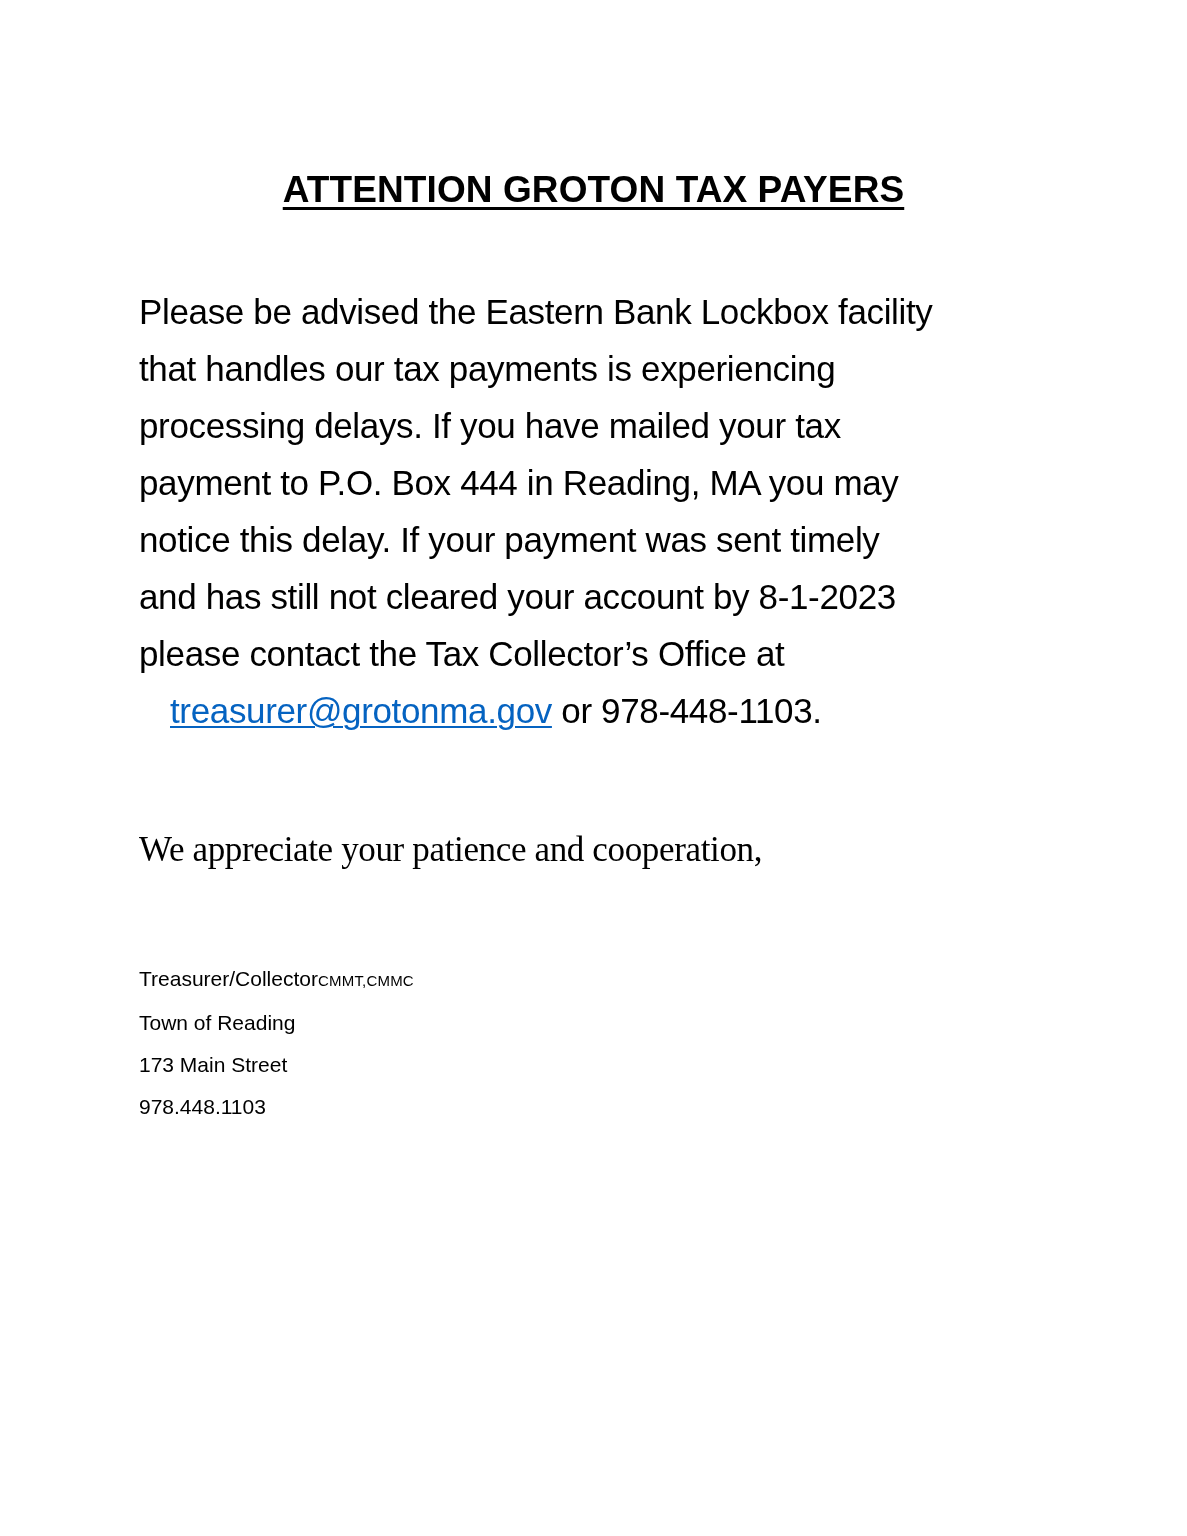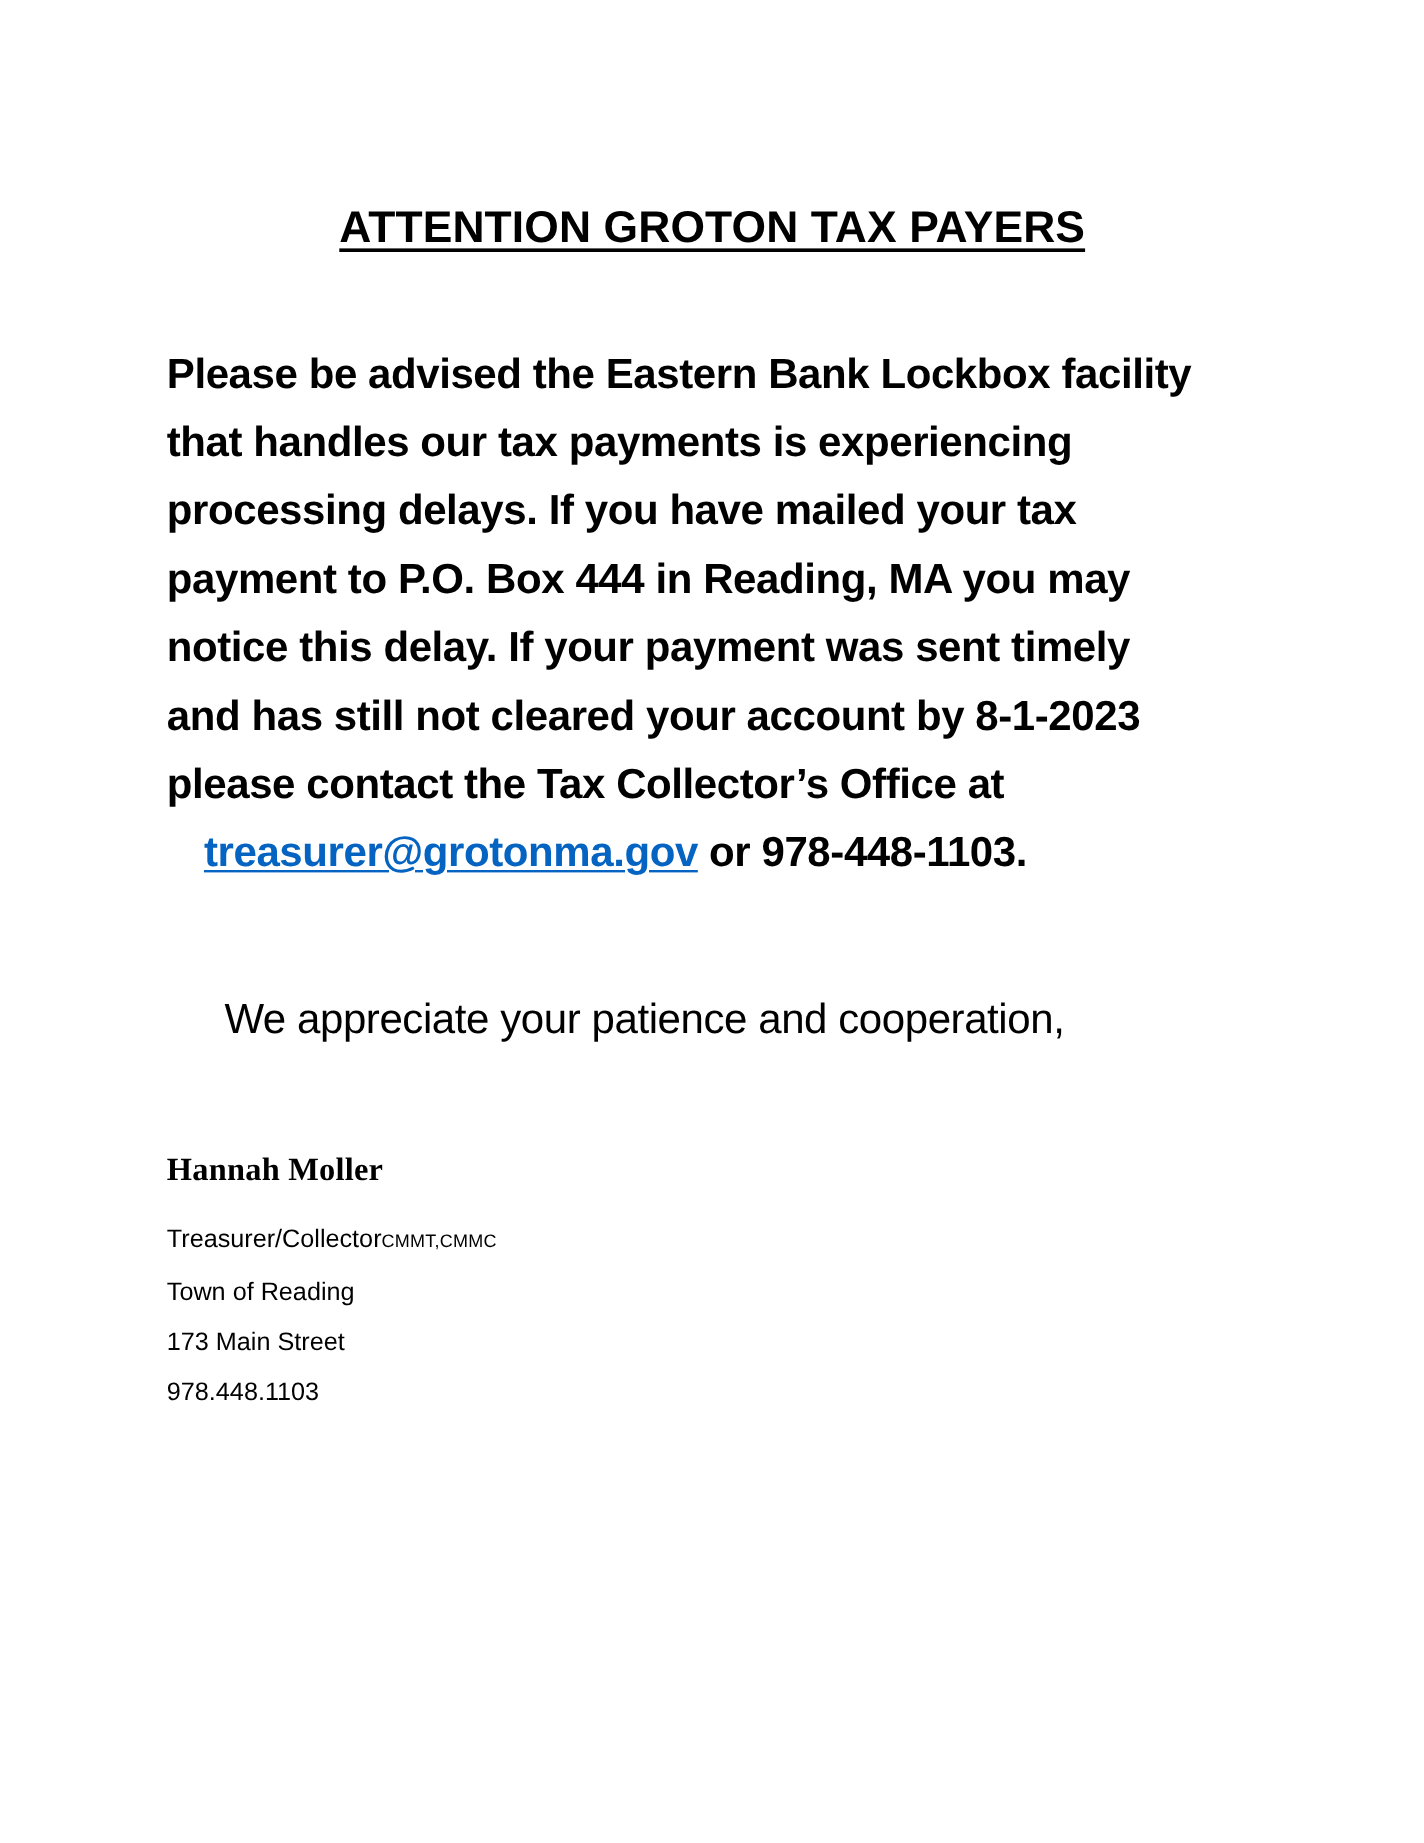--- a/index.html
+++ b/index.html
@@ -45,48 +45,47 @@
   }
 
   
   .body-block {
     position: absolute;
     top: 283px;
     left: 139px;
     width: 900px;
     font-family: "Liberation Sans", sans-serif;
     font-size: 35px;
-    font-weight: bold;
+    font-weight: normal;
     line-height: 57px;
     color: #000000;
     letter-spacing: -0.35px;
   }
   .body-line {
     white-space: nowrap;
   }
   .email-link {
     color: #0563C1;
     text-decoration: underline;
     text-underline-offset: 3px;
     text-decoration-thickness: 2px;
     margin-left: 31px;
   }
 
   
   .closing-line {
     position: absolute;
     top: 821px;
     left: 139px;
-    font-family: Liberation Sans, sans-serif;
+    font-family: Liberation Serif, serif;
     font-size: 35px;
     line-height: 57px;
     letter-spacing: -0.35px;
     white-space: nowrap;
     color: #000000;
-    margin-left: 48px;
   }
 
   
   .signature-block {
     position: absolute;
     top: 958px;
     left: 139px;
     width: 600px;
   }
   .sig-name {
@@ -126,20 +125,19 @@
     <div class="body-line">payment to P.O. Box 444 in Reading, MA you may</div>
     <div class="body-line">notice this delay. If your payment was sent timely</div>
     <div class="body-line">and has still not cleared your account by 8-1-2023</div>
     <div class="body-line">please contact the Tax Collector’s Office at</div>
     <div class="body-line"><a class="email-link" href="#">treasurer@grotonma.gov</a><span> or </span><span>978-448-1103.</span></div>
   </div>
 
   <div class="closing-line">We appreciate your patience and cooperation,</div>
 
   <div class="signature-block">
-    <div class="sig-name">Hannah Moller</div>
     <div class="sig-line"><span>Treasurer/Collector</span><span class="credentials">CMMT,CMMC</span></div>
     <div class="sig-line">Town of Reading</div>
     <div class="sig-line">173 Main Street</div>
     <div class="sig-line">978.448.1103</div>
   </div>
 
 </div>
 
 </body></html>

